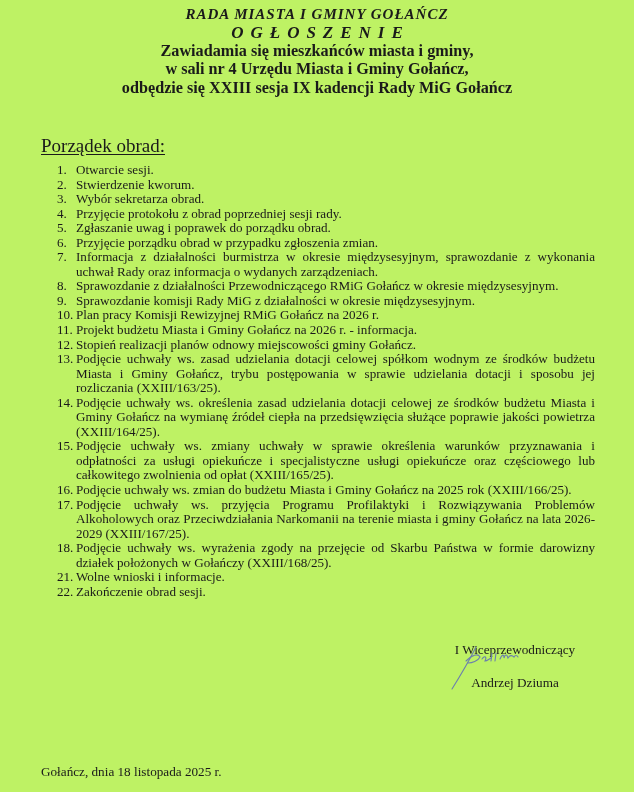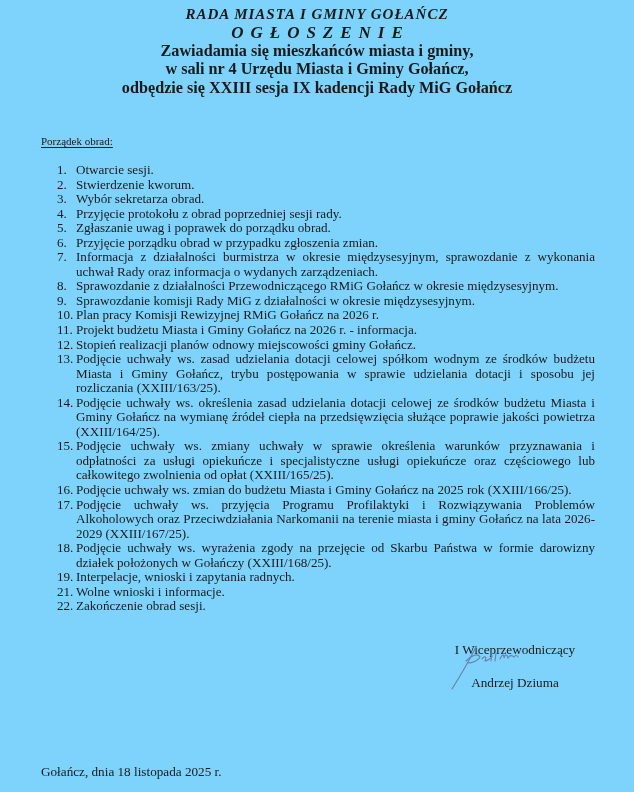--- a/index.html
+++ b/index.html
@@ -1,38 +1,38 @@
 <!DOCTYPE html>
 <html><head>
 <meta charset="utf-8">
 <style>
   html, body { margin: 0; padding: 0; background: #ffffff; }
   body {
     width: 634px; height: 792px; position: relative; overflow: hidden;
     font-family: "Liberation Serif", "DejaVu Serif", serif;
     color: #1a1a1a;
   }
-  .page { position: absolute; left: 0; top: 0; width: 634px; height: 792px; background: #7dd3fc; }
+  .page { position: absolute; left: 0; top: 0; width: 634px; height: 792px; background: #bef264; }
 
   .header { position: absolute; left: 0; top: 5px; width: 634px; text-align: center; }
   .header .council {
     font-weight: bold; font-style: italic; font-size: 15px; letter-spacing: 1px;
     line-height: 19px; height: 19px;
   }
   .header .announce {
     font-weight: bold; font-style: italic; font-size: 17px; letter-spacing: 7px;
     line-height: 18px; height: 18px; padding-left: 7px;
   }
   .header .line {
     font-weight: bold; font-size: 16.2px; line-height: 18.4px; height: 18.4px;
   }
 
   .agenda-title {
     position: absolute; left: 41px; top: 135px;
-    font-size: 11px; text-decoration: underline; text-underline-offset: 2px;
+    font-size: 19px; text-decoration: underline; text-underline-offset: 2px;
   }
 
   .agenda { position: absolute; left: 57px; top: 163px; width: 538px; margin: 0; padding: 0; list-style: none; }
   .agenda li {
     position: relative; padding-left: 19px;
     font-size: 13.1px; line-height: 14.55px; text-align: justify;
   }
   .agenda li .num { position: absolute; left: 0; top: 0; }
   .agenda li .txt { display: block; }
 
@@ -126,24 +126,20 @@
       </li>
     <li>
         <span class="num">17.</span>
         <span class="txt">Podjęcie uchwały ws. przyjęcia Programu Profilaktyki i Rozwiązywania Problemów Alkoholowych oraz Przeciwdziałania Narkomanii na terenie miasta i gminy Gołańcz na lata 2026-2029 (XXIII/167/25).</span>
       </li>
     <li>
         <span class="num">18.</span>
         <span class="txt">Podjęcie uchwały ws. wyrażenia zgody na przejęcie od Skarbu Państwa w formie darowizny działek położonych w Gołańczy (XXIII/168/25).</span>
       </li>
     <li>
-        <span class="num">19.</span>
-        <span class="txt">Interpelacje, wnioski i zapytania radnych.</span>
-      </li>
-    <li>
         <span class="num">21.</span>
         <span class="txt">Wolne wnioski i informacje.</span>
       </li>
     <li>
         <span class="num">22.</span>
         <span class="txt">Zakończenie obrad sesji.</span>
       </li>
   </ol>
 
   <div class="signature">

